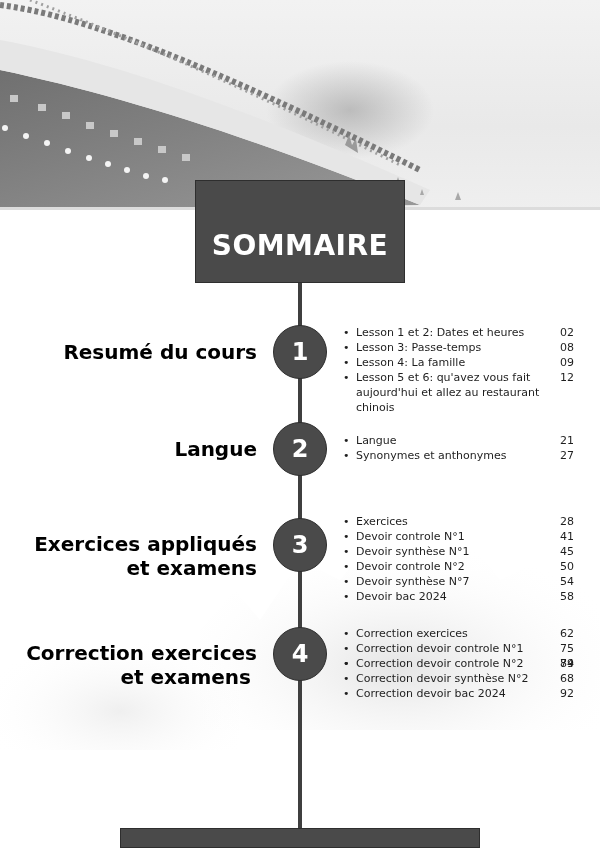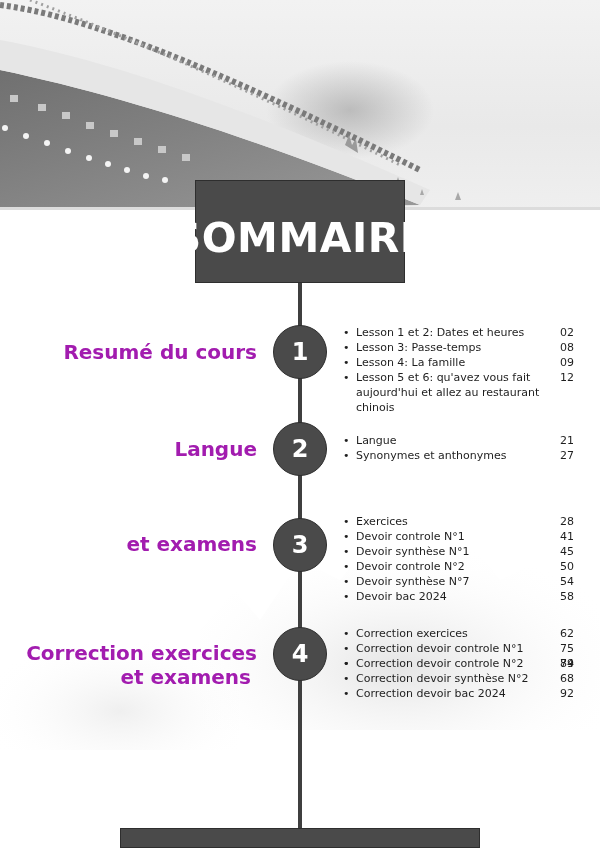--- a/index.html
+++ b/index.html
@@ -25,37 +25,37 @@
     .timeline-line {
       position: absolute; left: 298px; top: 283px; width: 4px; height: 547px;
       background: #3f3f3f;
     }
     .title-box {
       position: absolute; left: 195px; top: 180px; width: 210px; height: 103px;
       background: #4a4a4a; border: 1px solid #2e2e2e; box-sizing: border-box;
       display: flex; align-items: flex-end; justify-content: center;
     }
     .title-box span {
-      color: #ffffff; font-weight: bold; font-size: 41px; letter-spacing: 0.5px;
+      color: #ffffff; font-weight: bold; font-size: 28px; letter-spacing: 0.5px;
       margin-bottom: 20px;
       font-family: "DejaVu Sans", sans-serif;
     }
     .bottom-bar {
       position: absolute; left: 120px; top: 828px; width: 360px; height: 20px;
       background: #4a4a4a; border: 1px solid #2e2e2e; box-sizing: border-box;
     }
     .circle {
       position: absolute; left: 273px; width: 54px; height: 54px; border-radius: 50%;
       background: #4a4a4a; border: 1px solid #2e2e2e; box-sizing: border-box;
       display: flex; align-items: center; justify-content: center;
       color: #ffffff; font-size: 24px; font-weight: bold;
     }
     .section-title {
       position: absolute; right: 343px; text-align: right;
-      font-weight: bold; font-size: 20px; line-height: 24px; color: #a21caf;
+      font-weight: bold; font-size: 20px; line-height: 24px; color: #000000;
       white-space: nowrap;
     }
     .toc-list {
       position: absolute; left: 340px; width: 250px; margin: 0; padding: 0; list-style: none;
       font-size: 11px; line-height: 15px; color: #1e1e1e;
     }
     .toc-list li { position: relative; padding-left: 16px; padding-right: 40px; }
     .toc-list li .bullet { position: absolute; left: 3px; top: 0; }
     .toc-list li .page { position: absolute; left: 220px; top: 0; }
   </style>
@@ -141,20 +141,21 @@
 </div>
 <div class="circle" style="top:422px;">
   <span>2</span>
 </div>
 <ul class="toc-list" style="top:433px;">
   <li><span class="bullet">•</span><span>Langue</span><span class="page">21</span></li>
   <li><span class="bullet">•</span><span>Synonymes et anthonymes</span><span class="page">27</span></li>
 </ul>
 
 <div class="section-title" style="top:532px;">
+  <div>Exercices appliqués</div>
   <div>et examens</div>
 </div>
 <div class="circle" style="top:518px;">
   <span>3</span>
 </div>
 <ul class="toc-list" style="top:514px;">
   <li><span class="bullet">•</span><span>Exercices</span><span class="page">28</span></li>
   <li><span class="bullet">•</span><span>Devoir controle N°1</span><span class="page">41</span></li>
   <li><span class="bullet">•</span><span>Devoir synthèse N°1</span><span class="page">45</span></li>
   <li><span class="bullet">•</span><span>Devoir controle N°2</span><span class="page">50</span></li>

